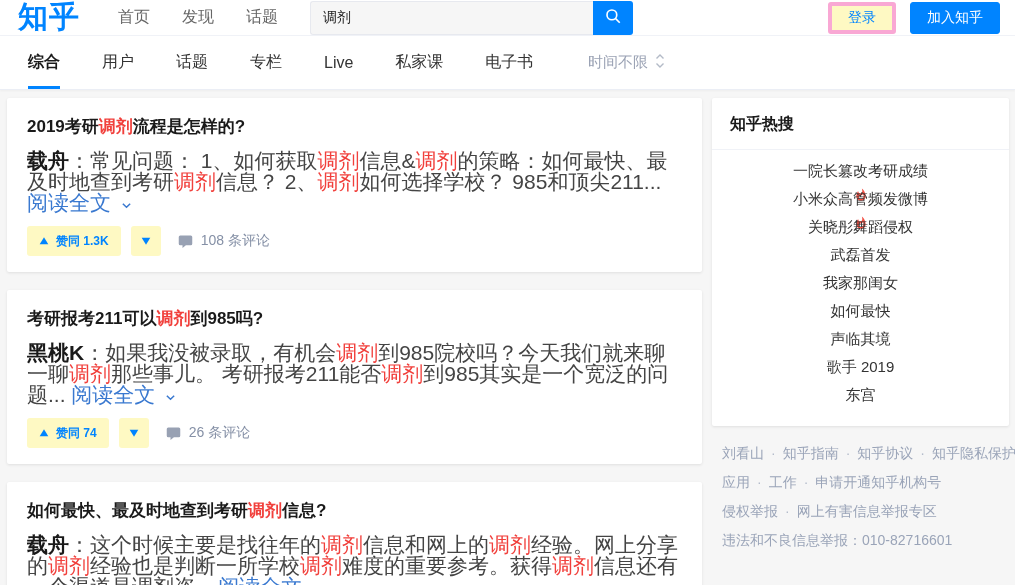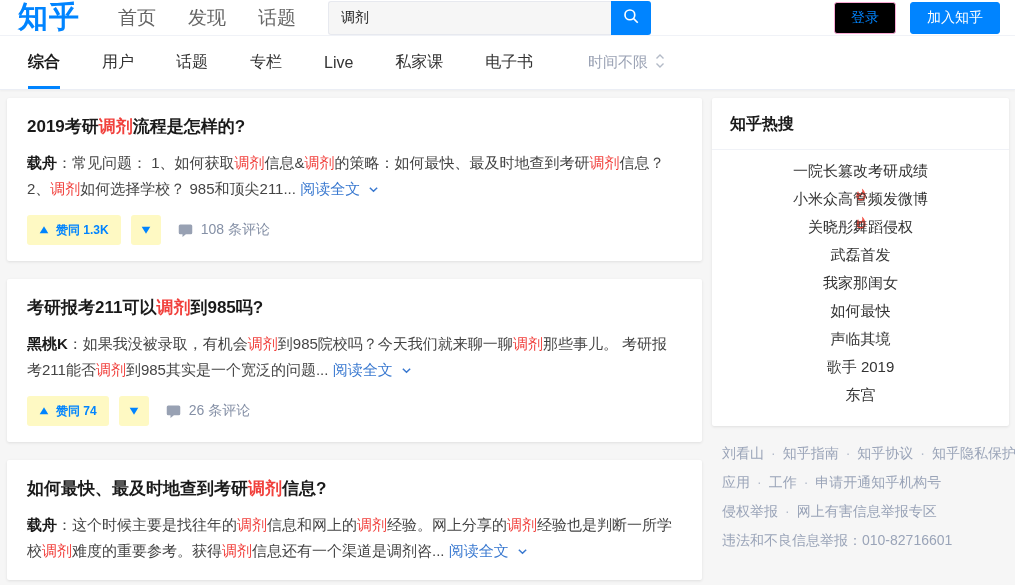--- a/index.html
+++ b/index.html
@@ -8,35 +8,35 @@
     font-family:"Liberation Sans","DejaVu Sans",sans-serif;
     background:#f6f6f6; color:#1a1a1a;
   }
   
   .header {
     height:36px; background:#fff; display:flex; align-items:center;
     padding:0 15px 0 18px; border-bottom:1px solid #f0f2f7; position:relative; z-index:3;
   }
   .logo { font-size:30px; font-weight:700; color:#0084ff; letter-spacing:1px; cursor:pointer; }
   .top-nav { display:flex; margin-left:38px; gap:32px; }
-  .top-nav .nav-item { font-size:19px; color:#666; cursor:pointer; }
+  .top-nav .nav-item { font-size:16px; color:#666; cursor:pointer; }
   .search-wrap { display:flex; margin-left:32px; }
   .search-input {
     width:283px; height:34px; background:#f6f6f6; border:1px solid #e7e9ef;
     border-right:none; border-radius:3px 0 0 3px; padding:0 12px; font-size:14px;
     color:#1a1a1a; outline:none; font-family:inherit;
   }
   .search-btn {
     width:40px; height:34px; background:#0084ff; border:none; border-radius:0 3px 3px 0;
     display:flex; align-items:center; justify-content:center; cursor:pointer;
   }
   .header-right { margin-left:auto; display:flex; gap:14px; }
   .btn { height:32px; padding:0 16px; font-size:14px; border-radius:3px; cursor:pointer;
          display:flex; align-items:center; font-family:inherit; }
-  .btn-login { background:#000000; border:1px solid #f9a8d4; color:#0084ff; }
+  .btn-login { background:#fef9c3; border:4px solid #f9a8d4; color:#0084ff; }
   .btn-join  { background:#0084ff; border:1px solid #0084ff; color:#fff; }
   
   .tabbar {
     height:54px; background:#fff; display:flex; align-items:center;
     padding:0 28px; border-bottom:1px solid #ebeef5; box-shadow:0 1px 2px rgba(0,0,0,.04);
     position:relative; z-index:2;
   }
   .tabs { display:flex; gap:42px; height:100%; align-items:stretch; }
   .tab { font-size:16px; color:#333; cursor:pointer; display:flex; align-items:center;
          border-bottom:3px solid transparent; border-top:3px solid transparent; }
@@ -45,21 +45,21 @@
                  gap:7px; color:#9aa2b4; font-size:15px; cursor:pointer; }
   
   .main { display:flex; align-items:flex-start; padding:8px 6px 0 7px; gap:10px; }
   .col-left { width:695px; }
   .col-right { width:297px; }
   .card { background:#fff; border-radius:2px; box-shadow:0 1px 3px rgba(26,26,26,.1); }
   
   .result { padding:17px 20px 16px; margin-bottom:18px; }
   .result-title { font-size:17px; font-weight:700; line-height:23px; margin-bottom:12px; cursor:pointer; }
   .hl { color:#f1403c; }
-  .result-body { font-size:15px; line-height:26px; color:#444; }
+  .result-body { font-size:21px; line-height:21px; color:#444; }
   .result-author { font-weight:700; color:#1a1a1a; cursor:pointer; }
   .read-more { color:#3a79d0; cursor:pointer; white-space:nowrap; }
   .read-more svg { vertical-align:-1px; margin-left:4px; }
   .action-row { margin-top:13px; display:flex; align-items:center; }
   .vote-btn {
     height:30px; background:#fef9c3; color:#0084ff; border:none; border-radius:3px;
     font-size:12px; font-weight:700; padding:0 12px; display:flex; align-items:center;
     gap:7px; cursor:pointer; font-family:inherit;
   }
   .vote-down { width:30px; padding:0; justify-content:center; margin-left:10px; }

